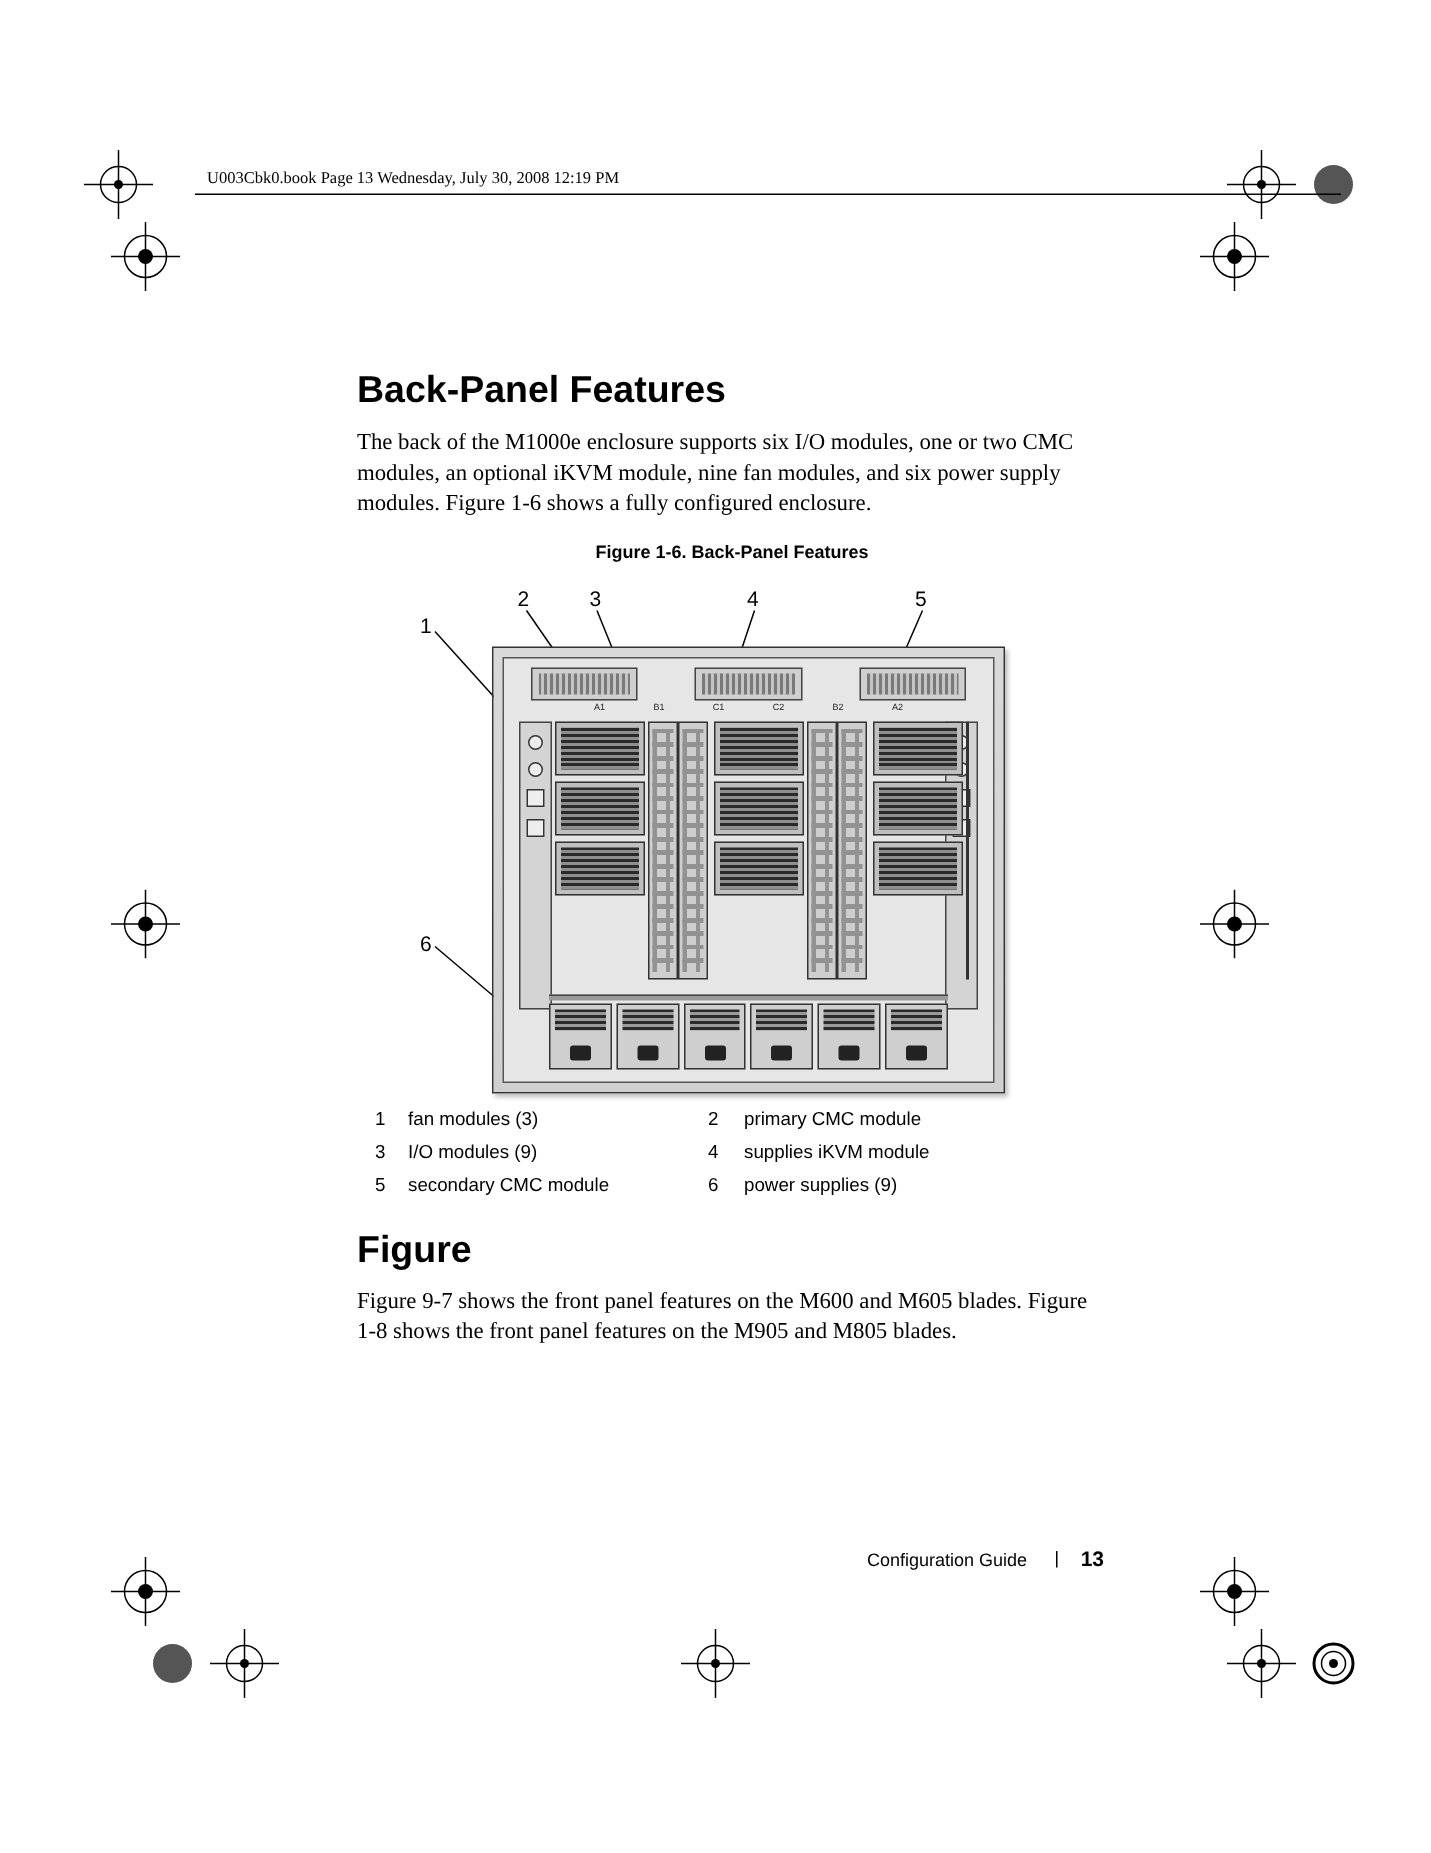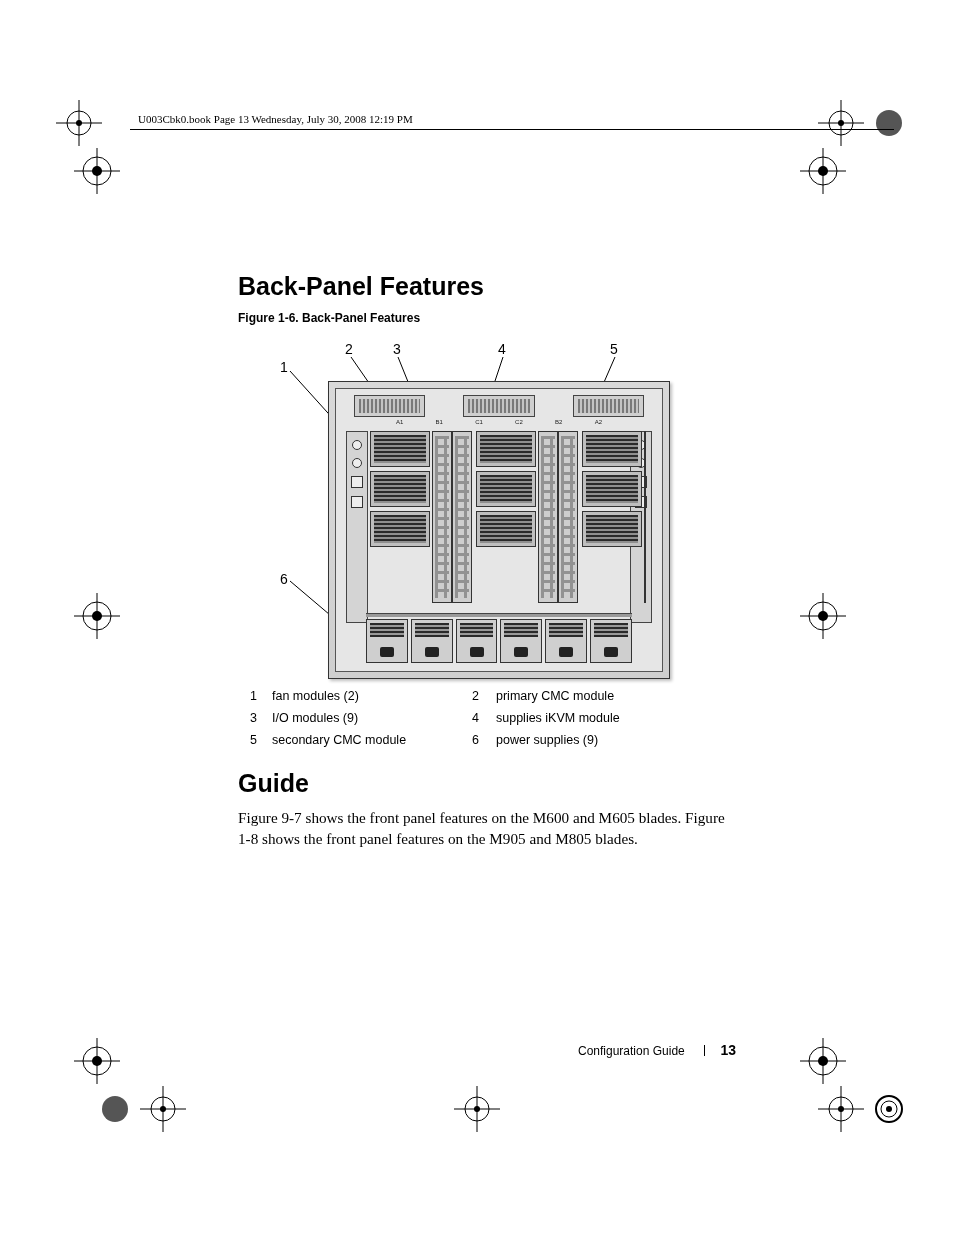--- a/index.html
+++ b/index.html
@@ -35,40 +35,41 @@
     position: absolute;
     left: 138px;
     top: 113px;
     font-family: Georgia, serif;
     font-size: 11px;
   }
 
   .content {
     position: absolute;
     left: 238px;
-    top: 272px;
+    top: 246px;
     width: 500px;
   }
   h2.section {
     font-family: Arial, Helvetica, sans-serif;
     font-weight: bold;
     font-size: 25px;
     margin: 0 0 10px 0;
   }
   p.body {
     font-family: Georgia, 'Times New Roman', serif;
     font-size: 15.2px;
     line-height: 1.35;
     margin: 0 0 14px 0;
   }
   .figure-caption {
     font-family: Arial, Helvetica, sans-serif;
     font-weight: bold;
     font-size: 12px;
     margin: 6px 0 16px 0;
+    text-align: center;
   }
 
   
   .figure-wrap {
     position: relative;
     width: 500px;
     height: 340px;
     margin-bottom: 8px;
   }
   .callout-num {
@@ -130,21 +131,21 @@
     margin: 8px 0 22px 12px;
     display: grid;
     grid-template-columns: 22px 200px 24px 200px;
     row-gap: 8px;
   }
   .legend .num { text-align:left; }
 
   .footer {
     position:absolute;
     right: 218px;
-    bottom: 177px;
+    bottom: 188px;
     font-family: Arial, Helvetica, sans-serif;
     font-size: 12px;
   }
   .footer .sep { display:inline-block; width:1px; height:11px; background:#000; vertical-align:-1px; margin:0 12px 0 16px;}
   .footer .pn { font-weight:bold; font-size:14px; }
 </style>
 </head>
 <body>
 
 <div class="page">
@@ -227,20 +228,21 @@
       <circle cx="23" cy="23" r="13" fill="none" stroke="#000" stroke-width="2"></circle>
       <circle cx="23" cy="23" r="8" fill="none" stroke="#000"></circle>
       <circle cx="23" cy="23" r="3" fill="#000"></circle>
     </svg>
 
   <div class="header-text">U003Cbk0.book  Page 13  Wednesday, July 30, 2008  12:19 PM</div>
   <div class="header-rule"></div>
 
   <div class="content">
     <h2 class="section">Back-Panel Features</h2>
+    <p class="body">The back of the M1000e enclosure supports six I/O modules, one or two CMC modules, an optional iKVM module, nine fan modules, and six power supply modules. Figure 1-6 shows a fully configured enclosure.</p>
 
     <div class="figure-caption">Figure 1-6.    Back-Panel Features</div>
 
     <div class="figure-wrap">
 
       <span class="callout-num" style="left:42px; top:18px;">1</span>
       <span class="callout-num" style="left:107px; top:0px;">2</span>
       <span class="callout-num" style="left:155px; top:0px;">3</span>
       <span class="callout-num" style="left:260px; top:0px;">4</span>
       <span class="callout-num" style="left:372px; top:0px;">5</span>
@@ -313,36 +315,36 @@
             <div class="psu"></div>
             <div class="psu"></div>
             <div class="psu"></div>
           </div>
         </div>
       </div>
     </div>
 
     <div class="legend">
       <span class="num">1</span>
-      <span>fan modules (2)</span>
+      <span>fan modules (3)</span>
       <span class="num">2</span>
       <span>primary CMC module</span>
 
       <span class="num">3</span>
       <span>I/O modules (9)</span>
       <span class="num">4</span>
       <span>supplies iKVM module</span>
 
       <span class="num">5</span>
       <span>secondary CMC module</span>
       <span class="num">6</span>
       <span>power supplies (9)</span>
     </div>
 
-    <h2 class="section">Guide</h2>
+    <h2 class="section">Figure</h2>
     <p class="body">Figure 9-7 shows the front panel features on the M600 and M605 blades. Figure 1-8 shows the front panel features on the M905 and M805 blades.</p>
   </div>
 
   <div class="footer">
     <span>Configuration Guide</span>
     <span class="sep"></span>
     <span class="pn">13</span>
   </div>
 </div>
 

